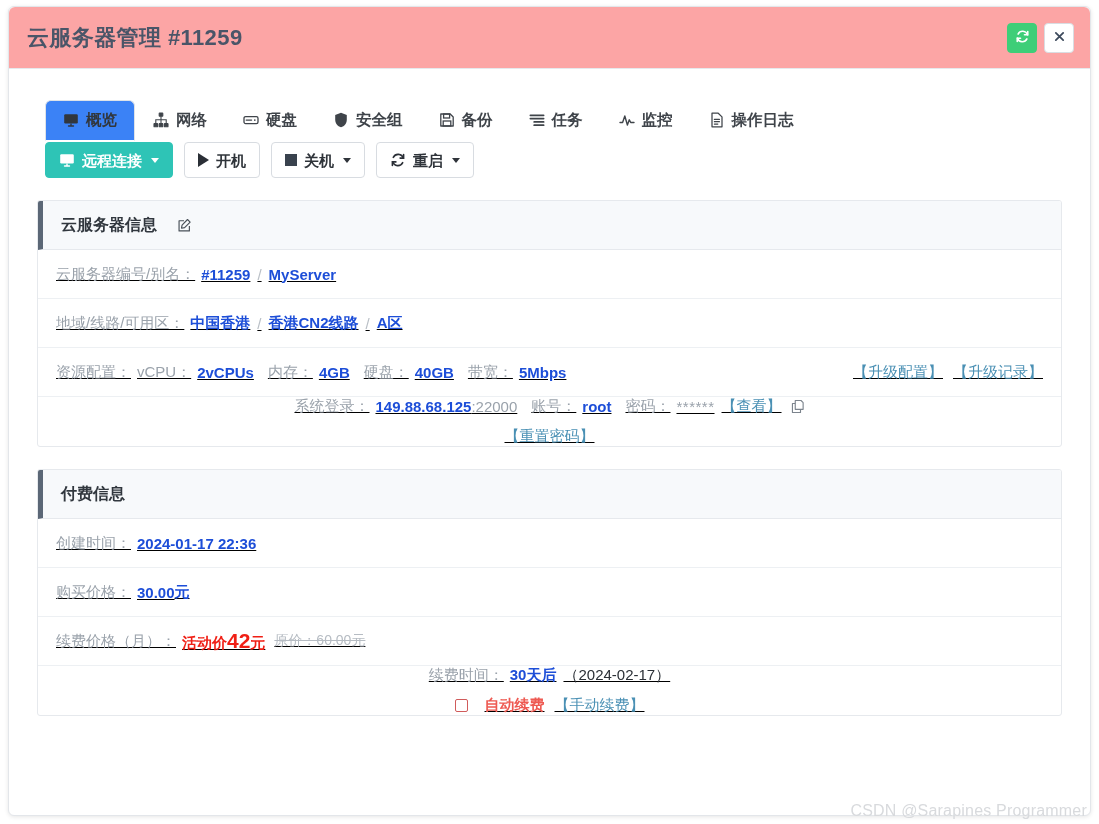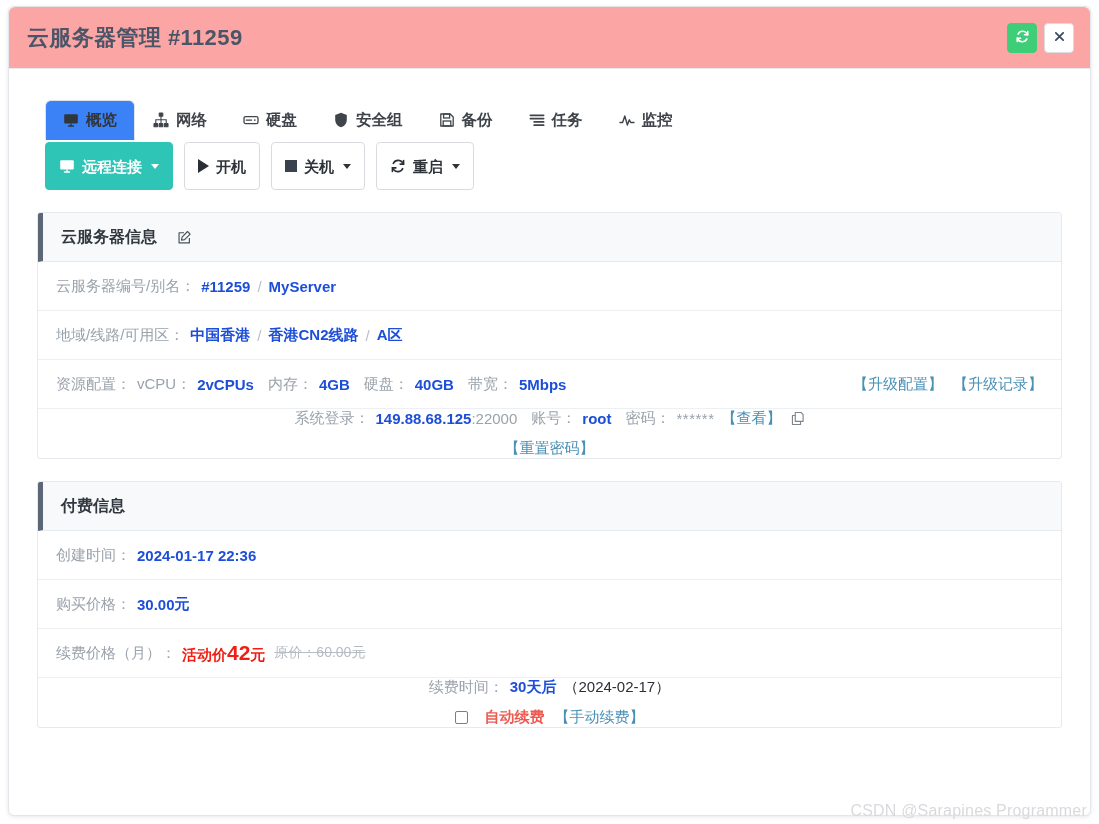--- a/index.html
+++ b/index.html
@@ -94,21 +94,21 @@
   .tab svg { width: 16px; height: 16px; display: block; }
 
   
   .actions {
     display: flex; gap: 11px;
     margin-top: 1px;
     padding-left: 8px;
   }
   .btn {
     display: inline-flex; align-items: center; gap: 7px;
-    height: 48px;
+    height: 36px;
     padding: 0 13px;
     border: 1px solid #d8dce1;
     border-radius: 4px;
     background: #ffffff;
     color: #2f343a;
     font-size: 15px;
     font-weight: bold;
     cursor: pointer;
     white-space: nowrap;
     line-height: 1;
@@ -158,20 +158,21 @@
   }
   .panel-head .edit-ic { display:inline-flex; cursor: pointer; color:#4a5159; }
 
   .row {
     min-height: 49px;
     display: flex;
     align-items: center;
     padding: 0 18px;
     border-bottom: 1px solid #edf0f3;
     font-size: 15px;
+    text-decoration: underline;
   }
   .row:last-child { border-bottom: none; flex-direction: column; }
   .row .left { display: flex; align-items: center; flex-wrap: wrap; gap: 0; }
   .row .spacer { flex: 1; }
   .row .right { display: flex; align-items: center; gap: 10px; }
 
   .lbl { color: #9aa2ab; margin-right: 6px; }
   .val { color: #1d4ed8; font-weight: bold; }
   .val-n { color: #2b3036; }
   .sep { color: #b9bfc6; margin: 0 7px; font-weight: normal; }
@@ -321,20 +322,29 @@
 
       <div class="tab">
         <span class="ic">
           <svg viewBox="0 0 16 16" fill="none" stroke="#3f444a" stroke-width="1.4" stroke-linecap="round" stroke-linejoin="round">
             <path d="M1 10.5h2.6L5.8 4l2.6 9 1.9-5.2 1.4 2.7H15"></path>
           </svg>
         </span>
         <span>监控</span>
       </div>
 
+      <div class="tab">
+        <span class="ic">
+          <svg viewBox="0 0 16 16" fill="none" stroke="#3f444a" stroke-width="1.25">
+            <path d="M3 1.2h6.2L13 4.9v9.9H3z" stroke-linejoin="round"></path>
+            <path d="M5.4 7.4h5M5.4 9.7h5M5.4 12h3.4" stroke-linecap="round"></path>
+          </svg>
+        </span>
+        <span>操作日志</span>
+      </div>
     </div>
 
     <div class="actions">
 
       <div class="btn primary">
         <span>
           <svg viewBox="0 0 16 16" width="16" height="16" fill="none" stroke="#ffffff" stroke-width="1.4">
             <rect x="1.2" y="2.2" width="13.6" height="9.2" rx="1.2" fill="#ffffff" stroke="none"></rect>
             <path d="M5.5 14h5" stroke-linecap="round"></path>
               <path d="M8 11.4V14"></path>

